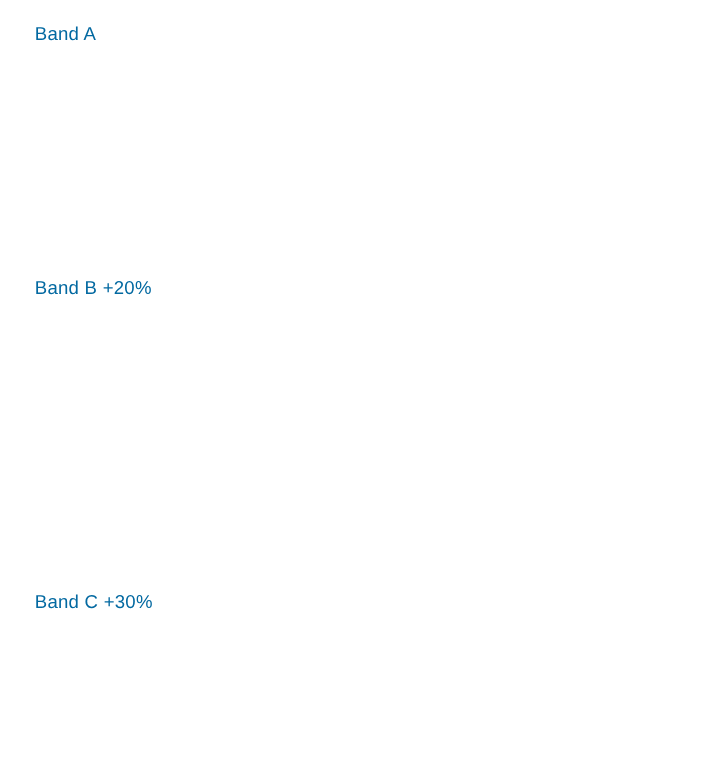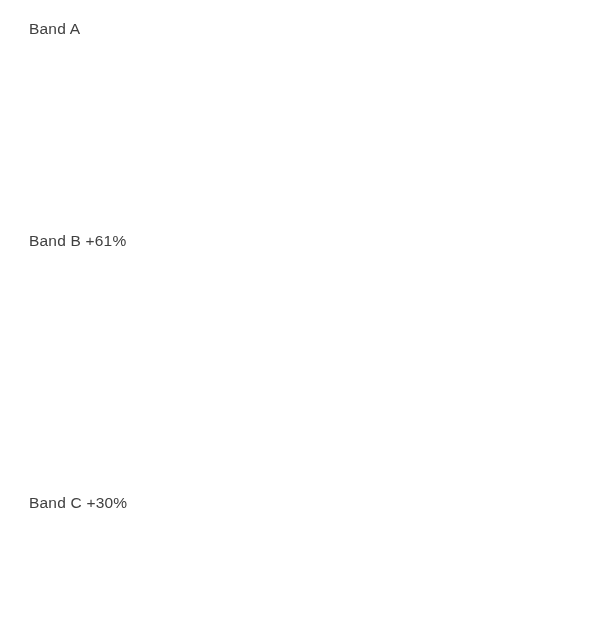--- a/index.html
+++ b/index.html
@@ -26,21 +26,21 @@
     position: absolute;
     left: 0;
     width: 600px;
   }
   .band-title {
     position: absolute;
     left: 29px;
     font-size: 15.5px;
     font-weight: 400;
     letter-spacing: 0.2px;
-    color: #404040;
+    color: #0369a1;
     white-space: nowrap;
     line-height: 18px;
   }
   .row {
     position: absolute;
     left: 31px;
     display: flex;
     flex-direction: row;
   }
 </style>
@@ -49,21 +49,21 @@
 
 <div class="sheet">
 
   <div class="band" style="top:0;height:215px;">
     <div class="band-title" style="top:20px;">Band A</div>
     <div class="row" style="top:42px;"></div>
     <div class="row" style="top:129px;"></div>
   </div>
 
   <div class="band" style="top:225px;height:205px;">
-    <div class="band-title" style="top:7px;">Band B +61%</div>
+    <div class="band-title" style="top:7px;">Band B +20%</div>
     <div class="row" style="top:36px;"></div>
     <div class="row" style="top:122px;"></div>
   </div>
 
   <div class="band" style="top:450px;height:191px;">
     <div class="band-title" style="top:12px;margin-top:32px;">Band C +30%</div>
     <div class="row" style="top:36px;"></div>
     <div class="row" style="top:122px;"></div>
   </div>
 </div>

